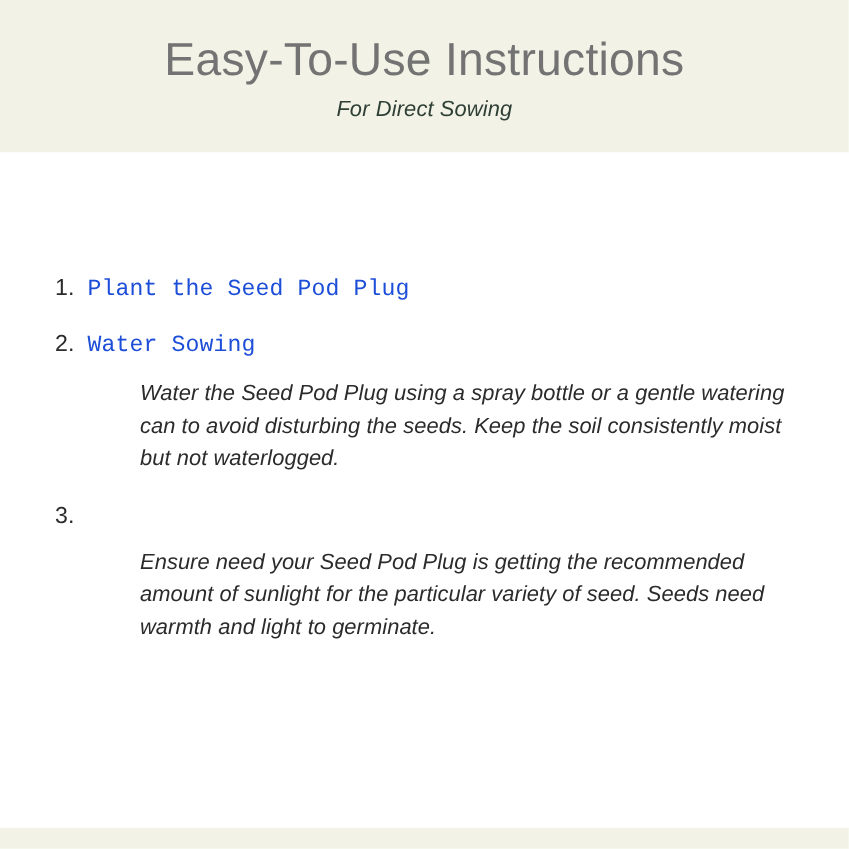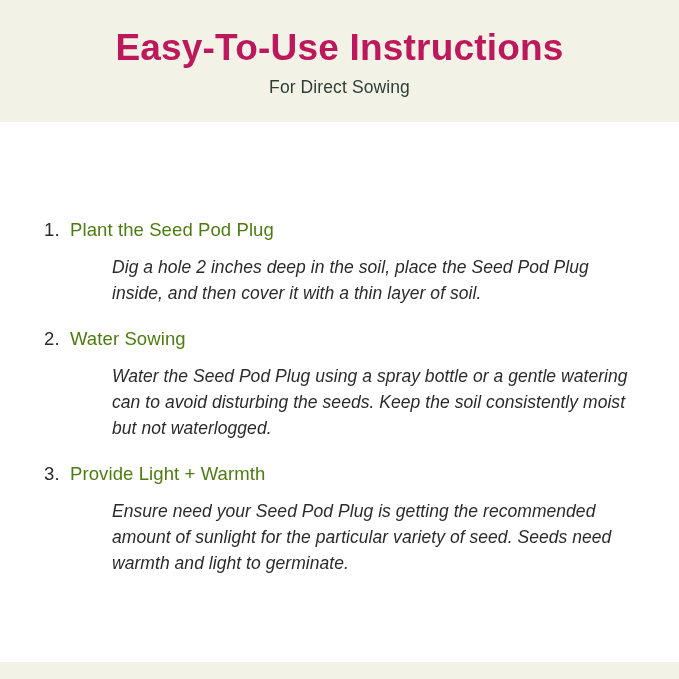--- a/index.html
+++ b/index.html
@@ -30,30 +30,31 @@
     display: flex;
     flex-direction: column;
     align-items: center;
     justify-content: flex-start;
     padding-top: 27px;
     box-sizing: border-box;
   }
   .page-title {
     font-family: "Liberation Sans", sans-serif;
     font-size: 37px;
-    font-weight: 700;
+    font-weight: 400;
     letter-spacing: 0.2px;
-    color: #be185d;
+    color: #737373;
     line-height: 1.12;
     margin: 0;
     text-align: center;
     white-space: nowrap;
   }
   .page-subtitle {
     font-family: "Liberation Sans", sans-serif;
+    font-style: italic;
     font-size: 17.5px;
     font-weight: 400;
     color: #2f3f36;
     margin: 9px 0 0 0;
     text-align: center;
     letter-spacing: 0.1px;
   }
 
   
   .content {
@@ -82,21 +83,22 @@
     font-weight: 400;
     line-height: 1.25;
     letter-spacing: 0.1px;
   }
   .step-num {
     width: 26px;
     flex: 0 0 26px;
     color: #2b2b2b;
   }
   .step-title {
-    color: #4d7c0f;
+    color: #1d4ed8;
+    font-family: Liberation Mono, monospace;
   }
   .step-body {
     margin-top: 14px;
     margin-left: 68px;
     font-style: italic;
     font-size: 17.5px;
     line-height: 1.48;
     color: #2b2b2b;
     max-width: 528px;
     letter-spacing: 0.05px;
@@ -120,35 +122,33 @@
   </div>
 
   <div class="content">
     <ol class="steps" style="list-style:none;margin:0;padding:0;">
 
       <li class="step">
         <div class="step-head">
           <span class="step-num">1.</span>
           <span class="step-title">Plant the Seed Pod Plug</span>
         </div>
-        <div class="step-body">Dig a hole 2 inches deep in the soil, place the Seed Pod Plug inside, and then cover it with a thin layer of soil.</div>
       </li>
 
       <li class="step">
         <div class="step-head">
           <span class="step-num">2.</span>
           <span class="step-title">Water Sowing</span>
         </div>
         <div class="step-body">Water the Seed Pod Plug using a spray bottle or a gentle watering can to avoid disturbing the seeds. Keep the soil consistently moist but not waterlogged.</div>
       </li>
 
       <li class="step">
         <div class="step-head">
           <span class="step-num">3.</span>
-          <span class="step-title">Provide Light + Warmth</span>
         </div>
         <div class="step-body">Ensure need your Seed Pod Plug is getting the recommended amount of sunlight for the particular variety of seed. Seeds need warmth and light to germinate.</div>
       </li>
 
     </ol>
   </div>
 
   <div class="footer-band"></div>
 
 </div>

